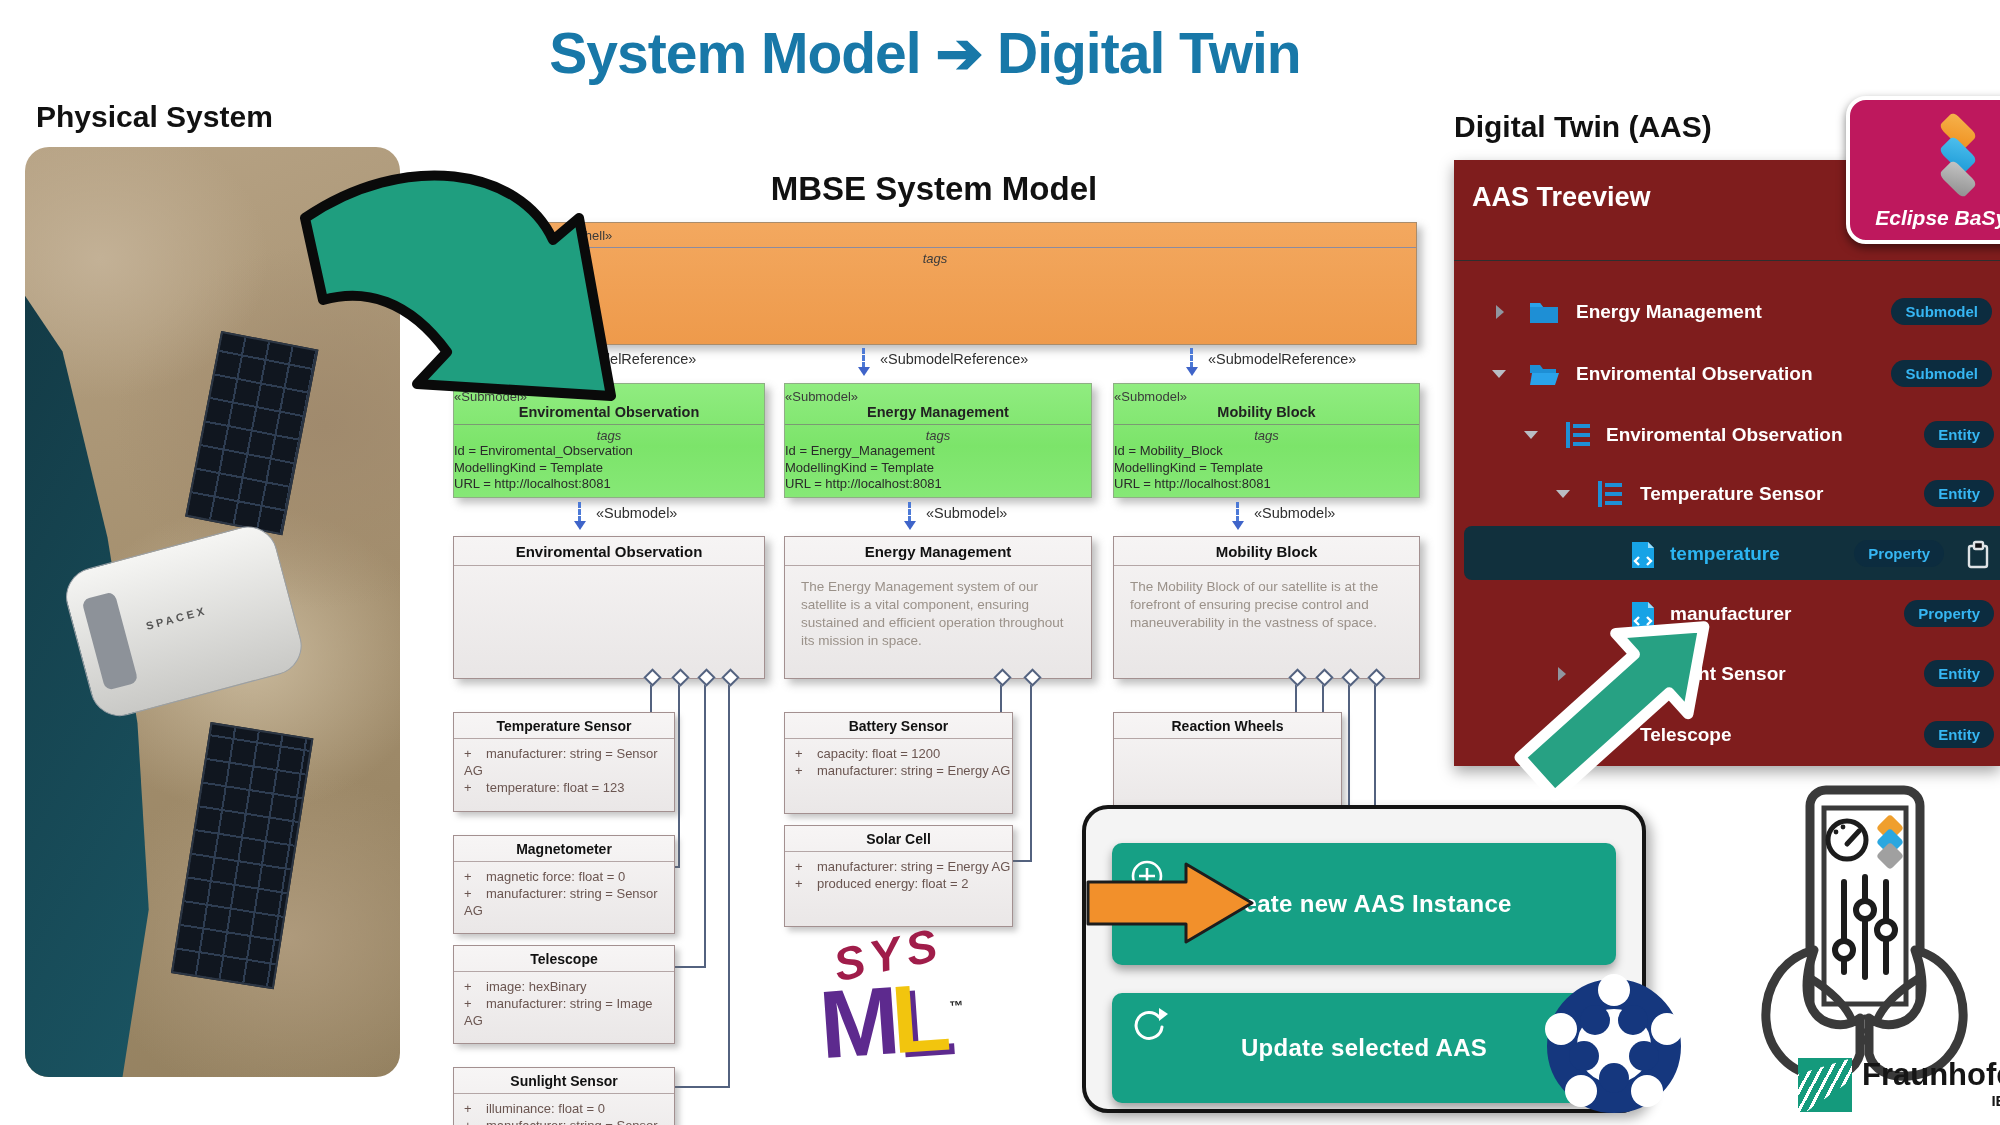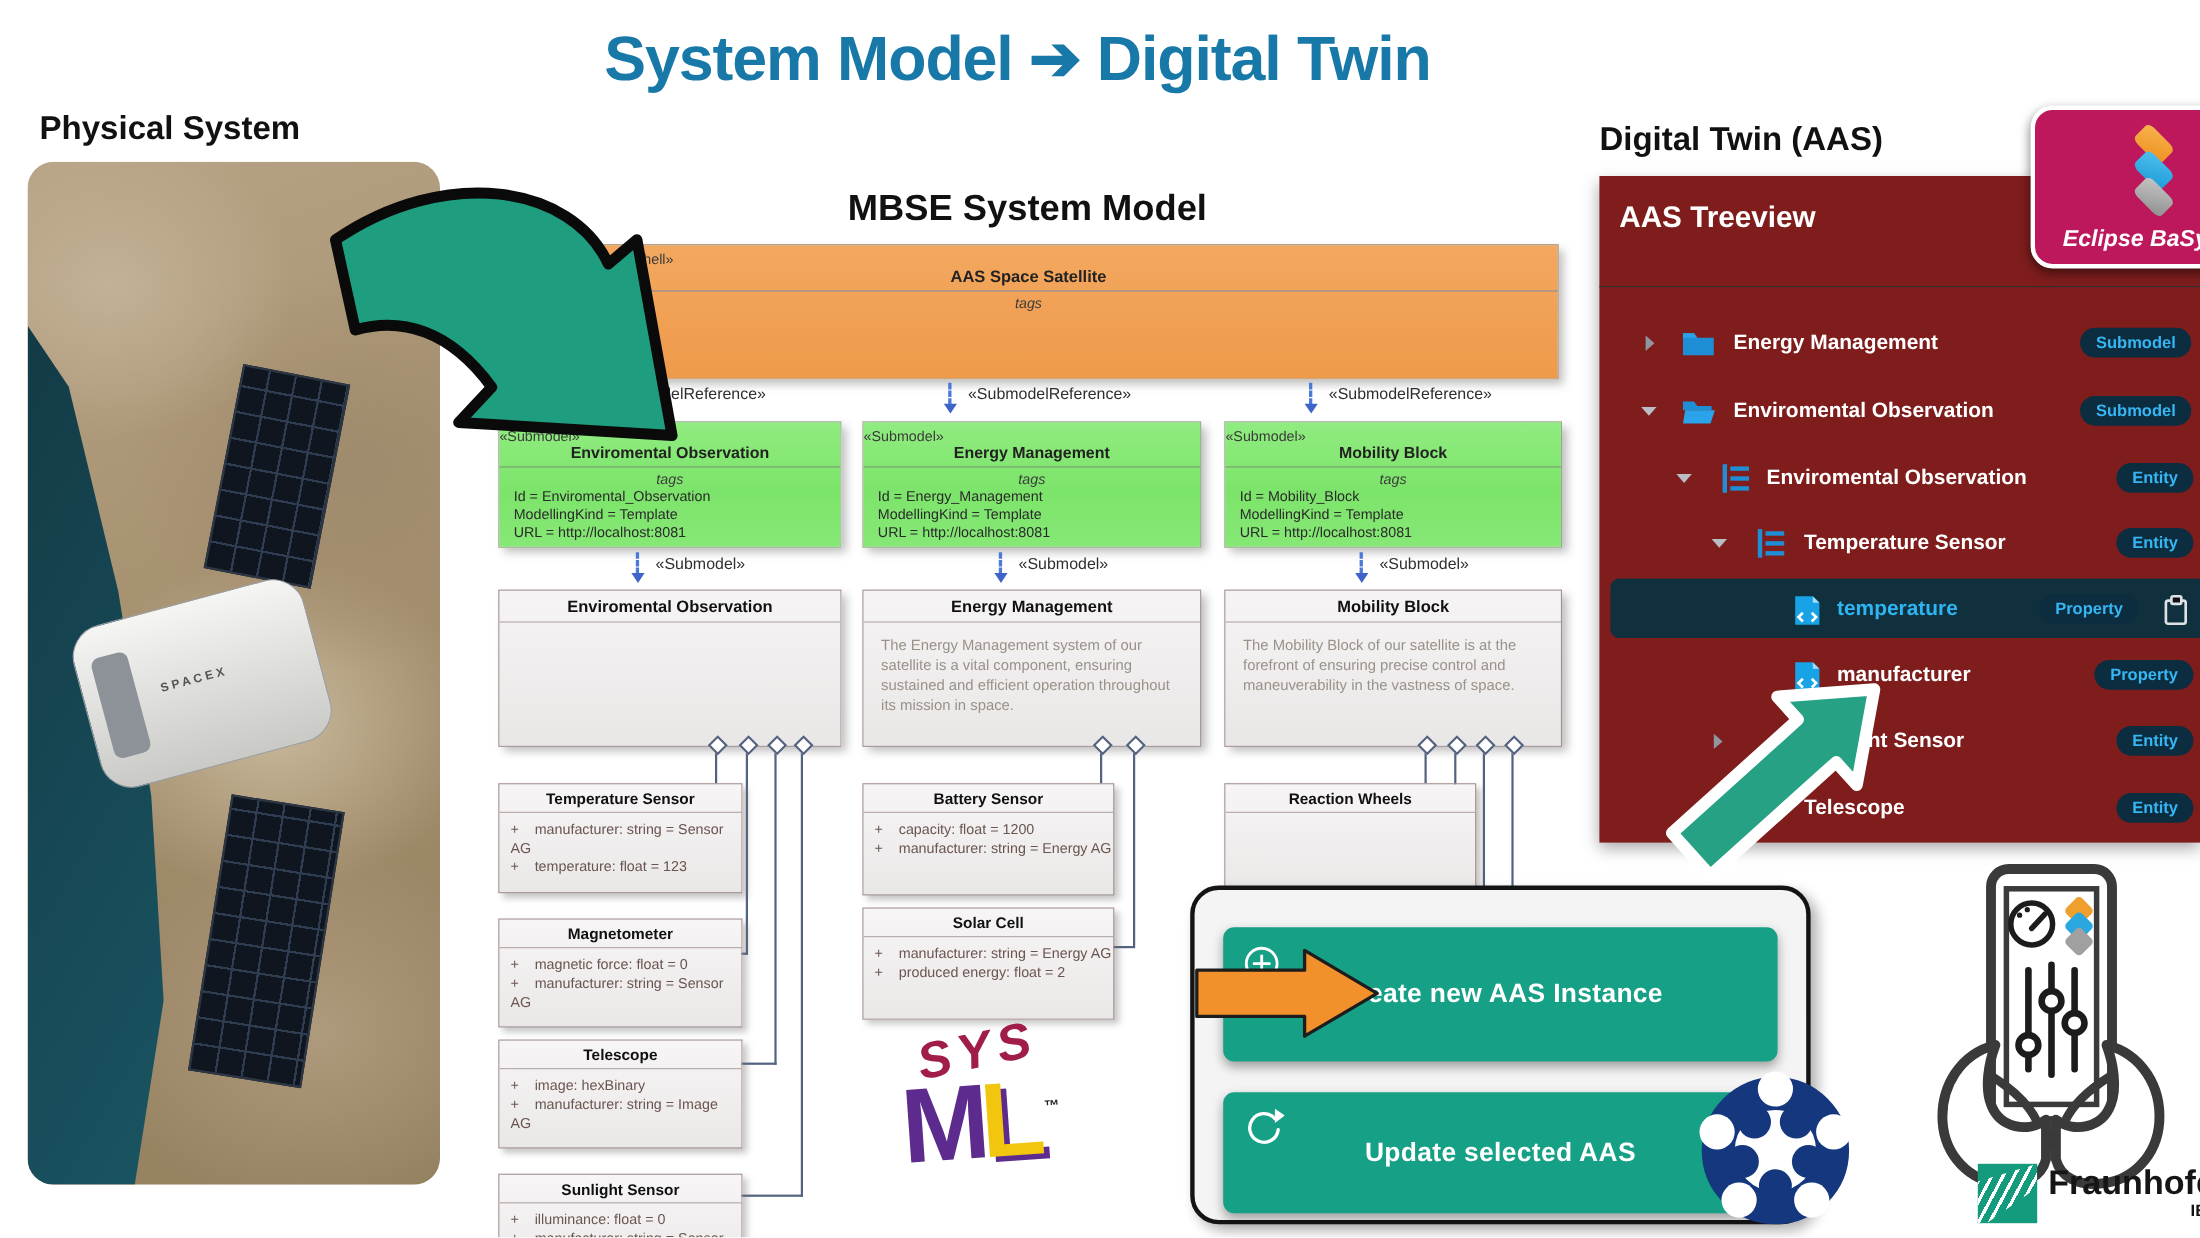--- a/index.html
+++ b/index.html
@@ -38,21 +38,21 @@
   .green-box{top:383px;height:113px;z-index:2;
     background:linear-gradient(180deg,#90ec80 0%,#7ce46a 55%,#86e876 100%);border:1px solid #8fae85;}
   .gray-box{top:536px;height:141px;z-index:2;
     background:linear-gradient(180deg,#f6f4f4,#e9e6e6);border:1px solid #a39090;}
   .sensor{z-index:2;background:linear-gradient(180deg,#f7f5f5,#eae7e7);border:1px solid #a39090;
     box-shadow:4px 4px 6px rgba(110,110,110,.4);}
   .stereo{font-size:13px;color:#3b3b3b;padding-top:5px;}
   .boxname{text-align:center;font-size:15px;font-weight:700;color:#222;}
   .sep{border-top:1px solid #8c8ba0;margin-top:4px;}
   .tags{text-align:center;font-style:italic;font-size:13px;color:#3b3b3b;padding-top:3px;}
-  .kvline{font-size:13px;color:#2a2a2a;margin-left:13px;line-height:16.5px;}
+  .kvline{font-size:13px;color:#2a2a2a;margin-left:0;line-height:16.5px;}
   .gray-head{text-align:center;font-size:15px;font-weight:700;color:#111;padding:6px 0 5px 0;
     border-bottom:1px solid #b4a6a6;}
   .gray-body{padding:12px 16px;font-size:13.5px;line-height:18px;color:#9a9189;}
   .sensor-head{text-align:center;font-size:14px;font-weight:700;color:#111;padding:5px 0 4px 0;
     border-bottom:1px solid #b4a6a6;}
   .attr{font-size:13px;color:#6a5550;line-height:17px;margin-left:10px;white-space:pre-wrap;}
   .sensor .attrs{padding-top:6px;}
 
   
   .barrow{position:absolute;width:0;height:20px;border-left:3px dashed #4c79d6;z-index:2;}
@@ -134,21 +134,20 @@
       <div class="abs sat-body" style="left:8px;top:210px;width:215px;height:150px;transform:rotate(-18deg);">
         <span class="abs sat-text" style="left:70px;top:64px;">SPACEX</span>
         <div class="abs" style="left:14px;top:28px;width:34px;height:94px;background:#8d9299;border-radius:8px;"></div>
       </div>
       <div class="abs sat-panel" style="left:135px;top:390px;width:100px;height:250px;transform:rotate(6deg);"></div>
     </div>
   </div>
 
   <div class="abs aas-box shadowed">
     <div class="stereo">«AssetAdministrationShell»</div>
-    <div class="boxname">AAS Space Satellite</div>
     <div class="sep"></div>
     <div class="tags">tags</div>
     <div class="kvline" style="margin-top:12px;">Id = Space_Satellite</div>
   </div>
 
   <div class="barrow" style="left:530px;top:348px;"></div>
   <span class="blabel" style="left:548px;top:351px;">«SubmodelReference»</span>
   <div class="barrow" style="left:862px;top:348px;"></div>
   <span class="blabel" style="left:880px;top:351px;">«SubmodelReference»</span>
   <div class="barrow" style="left:1190px;top:348px;"></div>

